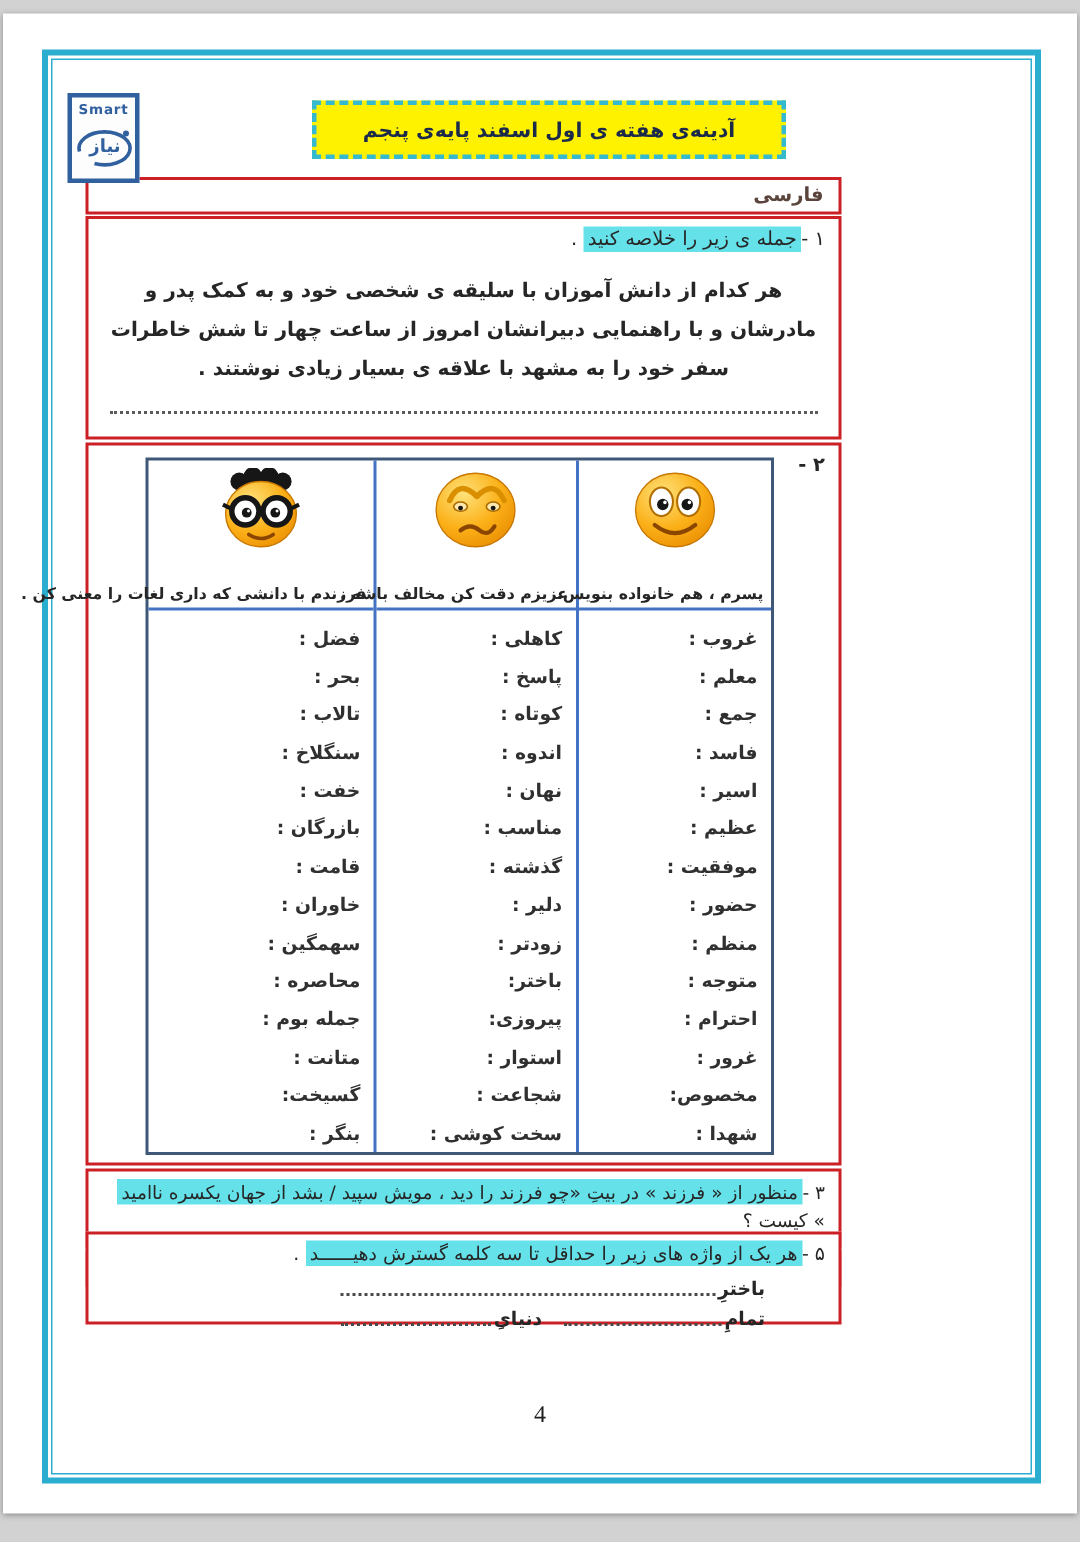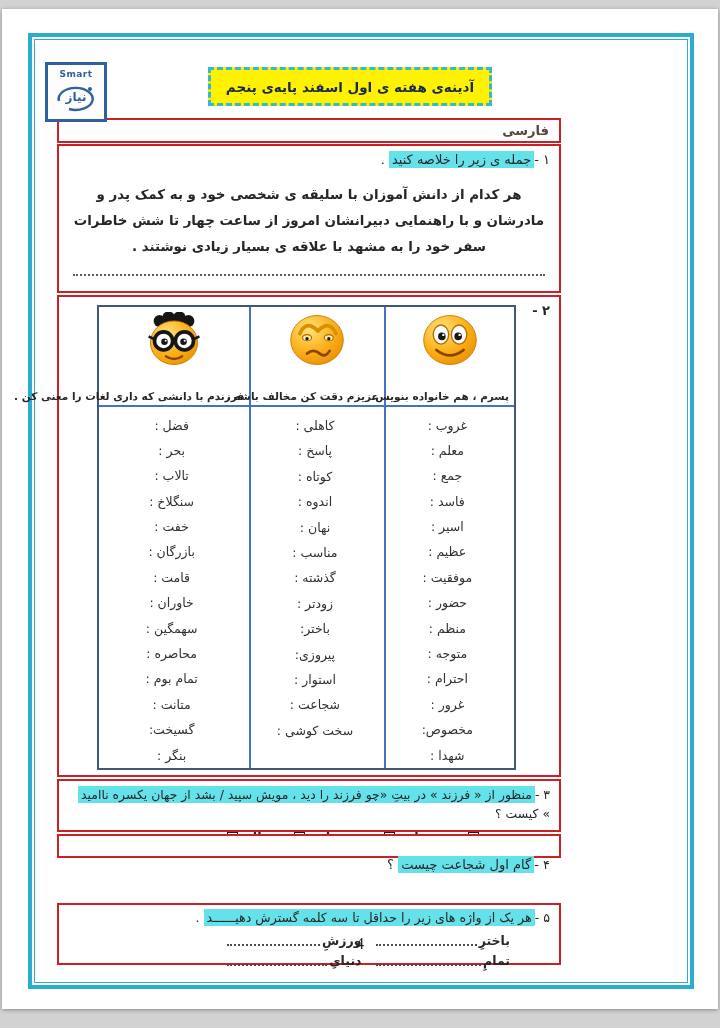--- a/index.html
+++ b/index.html
@@ -8,38 +8,38 @@
 
   .page { position:absolute; top:9px; left:2px; right:2px; bottom:19px; background:#ffffff;
           box-shadow:0 1px 4px rgba(0,0,0,.35); }
 
   
   .frame { position:absolute; left:26px; right:24px; top:24px; bottom:20px;
            border:4px solid #2badcf; pointer-events:none; }
   .frame::after { content:""; position:absolute; inset:2px; border:1px solid #2badcf; }
 
   
-  .logo-box { position:absolute; left:43px; top:53px; width:62px; height:60px;
+  .logo-box { position:absolute; left:43px; top:53px; width:48px; height:60px;
               border:3px solid #31609f; background:#fdfdfd; z-index:6; text-align:center; padding-top:4px; }
   .logo-smart { color:#31609f; font-size:9px; font-weight:bold; letter-spacing:.5px; line-height:10px; }
 
   
-  .title-box { position:absolute; left:206px; top:58px; width:284px; height:39px;
+  .title-box { position:absolute; left:206px; top:58px; width:316px; height:39px;
                background:#fff200; border:3px dashed #35b9cf; display:flex; align-items:center;
                justify-content:center; direction:rtl; z-index:5; }
   .title-box span { font-size:13.5px; font-weight:bold; color:#1b2a4a; }
 
   
   .sec { position:absolute; left:55px; width:504px; border:2px solid #cb2026; background:#fff; direction:rtl; }
   .sec-header    { top:109px; height:25px; }
   .sec-q1        { top:135px; height:149px; }
   .sec-q2        { top:286px; height:482px; }
   .sec-q3        { top:770px; height:53px; }
   .sec-q4        { top:825px; height:24px; }
-  .sec-q5        { top:894px; height:62px; }
+  .sec-q5        { top:812px; height:62px; }
 
   .hdr-label { font-size:13px; font-weight:bold; color:#5a443c; padding:3px 10px 0 0; }
 
   .qline { font-size:13px; font-weight:normal; color:#262626; padding:4px 9px 0; line-height:19px; }
   .qline .hl { background:#65e1e9; padding:1px 3px; }
   .q3line { font-size:12.4px; }
   .q5line { font-size:12.6px; padding-top:3px; }
 
   .q1-para { margin:13px 12px 0; text-align:center; font-size:13.4px; font-weight:bold;
              color:#262626; line-height:26px; }
@@ -50,22 +50,22 @@
   .q2-table { position:absolute; top:8px; right:43px; left:38px; bottom:5px;
               border:2px solid #3f5878; display:flex; direction:rtl; }
   .q2-col { display:flex; flex-direction:column; }
   .q2-col:not(:last-child) { border-left:2px solid #4472c4; }
   .col-0 { flex:0 0 31.4%; } .col-1 { flex:0 0 32.4%; } .col-2 { flex:1; }
   .cap { height:100px; border-bottom:2px solid #4472c4; position:relative; }
   .cap svg { display:block; margin:5px auto 0; }
   .cap-text { position:absolute; bottom:3px; right:5px; left:2px; text-align:right;
               font-size:10.5px; font-weight:bold; color:#262626; white-space:nowrap; }
   .words { padding:6px 9px 0 4px; }
-  .word-row { height:25.4px; line-height:25.4px; font-size:12.5px; font-weight:normal;
-              color:#303030; text-align:center; white-space:nowrap; }
+  .word-row { height:25.4px; line-height:25.4px; font-size:12.5px; font-weight:bold;
+              color:#303030; text-align:right; white-space:nowrap; }
 
   
   .opts { display:flex; justify-content:space-between; margin:7px 36px 0 168px; direction:rtl; }
   .opt { display:flex; align-items:center; gap:8px; font-size:13px; font-weight:bold; color:#262626; }
   .cb { display:inline-block; width:11px; height:11px; border:1.8px solid #1c1c1c; background:#fff; }
 
   
   .q5-rows { margin:3px 49px 0 166px; }
   .q5-row { display:flex; direction:rtl; gap:12px; height:20px; }
   .q5-item { flex:1; display:flex; align-items:flex-end; }
@@ -171,20 +171,21 @@
           <div class="cap-text">عزیزم دقت کن مخالف باشه .</div>
         </div>
         <div class="words">
             <div class="word-row">کاهلی :</div>
             <div class="word-row">پاسخ :</div>
             <div class="word-row">کوتاه :</div>
             <div class="word-row">اندوه :</div>
             <div class="word-row">نهان :</div>
             <div class="word-row">مناسب :</div>
             <div class="word-row">گذشته :</div>
+            <div class="word-row">دلیر :</div>
             <div class="word-row">زودتر :</div>
             <div class="word-row">باختر:</div>
             <div class="word-row">پیروزی:</div>
             <div class="word-row">استوار :</div>
             <div class="word-row">شجاعت :</div>
             <div class="word-row">سخت کوشی :</div>
           </div>
       </div>
 
       <div class="q2-col col-2">
@@ -220,21 +221,21 @@
             <div class="word-row">فضل :</div>
             <div class="word-row">بحر :</div>
             <div class="word-row">تالاب :</div>
             <div class="word-row">سنگلاخ :</div>
             <div class="word-row">خفت :</div>
             <div class="word-row">بازرگان :</div>
             <div class="word-row">قامت :</div>
             <div class="word-row">خاوران :</div>
             <div class="word-row">سهمگین :</div>
             <div class="word-row">محاصره :</div>
-            <div class="word-row">تمام بوم :</div>
+            <div class="word-row">جمله بوم :</div>
             <div class="word-row">متانت :</div>
             <div class="word-row">گسیخت:</div>
             <div class="word-row">بنگر :</div>
           </div>
       </div>
 
     </div>
   </div>
 
   <div class="sec sec-q3">
@@ -268,24 +269,20 @@
   </div>
 
   <div class="sec sec-q5">
     <div class="qline q5line">
       <span>۵ -</span><span class="hl">هر یک از واژه های زیر را حداقل تا سه کلمه گسترش دهیــــــد</span><span> .</span>
     </div>
     <div class="q5-rows">
       <div class="q5-row">
         <span class="q5-item">
           <span class="w">باخترِ</span>
-          <span class="leader"></span>
-        </span>
-        <span class="q5-item">
-          <span class="w">ورزشِ</span>
           <span class="leader"></span>
         </span>
       </div>
       <div class="q5-row">
         <span class="q5-item">
           <span class="w">تمامِ</span>
           <span class="leader"></span>
         </span>
         <span class="q5-item">
           <span class="w">دنیایِ</span>

